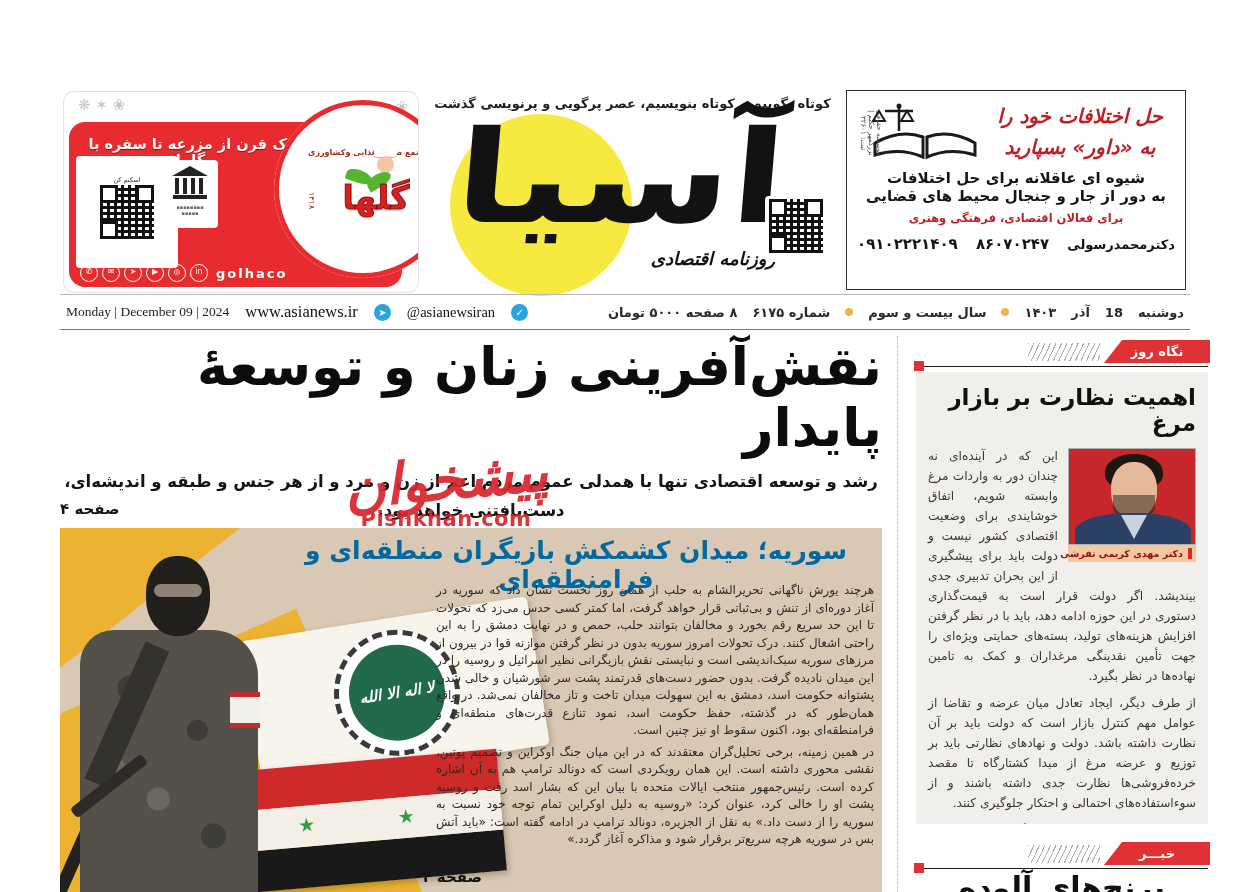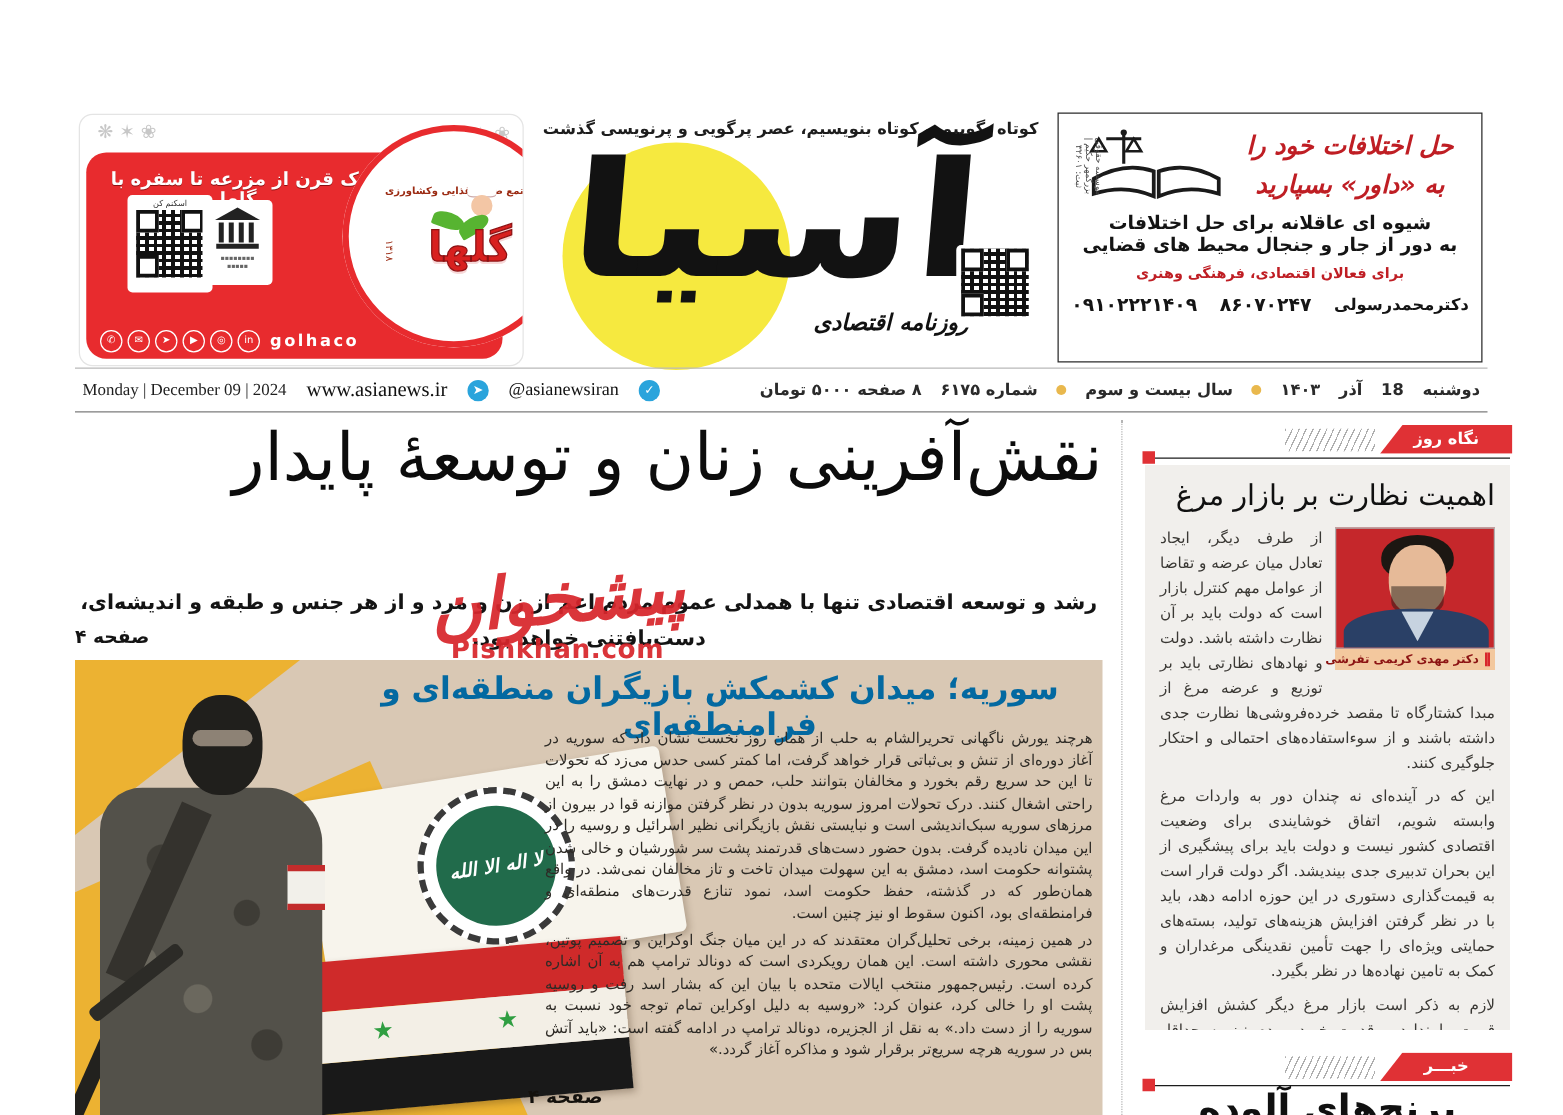--- a/index.html
+++ b/index.html
@@ -18,21 +18,21 @@
   .golha-red{position:absolute;left:5px;top:30px;right:16px;bottom:5px;background:#e82b2e;border-radius:16px;}
   .golha-circle{position:absolute;right:-34px;top:8px;width:178px;height:178px;background:#fff;border-radius:50%;box-shadow:0 0 0 5px #e82b2e inset;}
   .golha-slogan{position:absolute;right:120px;top:44px;width:215px;color:#fff;font-size:14.5px;font-weight:bold;text-align:center;text-shadow:0 1px 0 #8c1113;}
   .golha-brand{position:absolute;right:22px;top:78px;width:108px;text-align:center;color:#d8201f;font-size:33px;font-weight:bold;-webkit-text-stroke:1px #8c1113;text-shadow:0 2px 0 #f7d9d9;}
   .golha-tag{position:absolute;right:8px;top:48px;width:150px;text-align:center;color:#9b2a12;font-size:8px;font-weight:bold;}
   .golha-year{position:absolute;right:136px;top:92px;color:#9b2a12;font-size:8px;writing-mode:vertical-rl;}
   .leaf{position:absolute;width:26px;height:13px;background:#57b431;border-radius:60% 60% 60% 10%;}
   .chef-face{position:absolute;right:58px;top:56px;width:17px;height:17px;background:#f3c6a5;border-radius:50%;}
   .chef-hat{position:absolute;right:55px;top:46px;width:23px;height:11px;background:#fff;border-radius:50% 50% 20% 20%;box-shadow:0 1px 0 #caa;}
   .qrbox{position:absolute;background:#fff;border-radius:4px;}
-  .qr-g{left:38px;top:64px;width:62px;height:72px;padding:3px;}
+  .qr-g{left:12px;top:64px;width:62px;height:72px;padding:20px;}
   .qr-label{font-size:6.5px;color:#333;text-align:center;line-height:9px;}
   .qr-pat{position:relative;width:54px;height:54px;margin:0 auto;background:
     repeating-linear-gradient(0deg,#111 0 3px,transparent 3px 6px),
     repeating-linear-gradient(90deg,#111 0 3px,transparent 3px 7px);}
   .qr-pat i{position:absolute;width:12px;height:12px;border:3px solid #111;background:#fff;}
   .qr-pat i.tl{left:0;top:0}.qr-pat i.tr{right:0;top:0}.qr-pat i.bl{left:0;bottom:0}
   .unesco{left:98px;top:68px;width:56px;height:64px;text-align:center;padding-top:4px;}
   .golha-social{position:absolute;left:16px;bottom:10px;display:flex;align-items:center;gap:4px;direction:ltr;}
   .soc{width:16px;height:16px;border:1.4px solid #fff;border-radius:50%;color:#fff;font-size:8px;line-height:14px;text-align:center;}
   .golha-handle{color:#fff;font-weight:bold;font-size:13px;letter-spacing:2px;margin-left:4px;}
@@ -61,21 +61,21 @@
   .dateline{left:60px;top:294px;width:1130px;height:36px;border-top:1px solid #b9b9b9;border-bottom:1.6px solid #7c7c7c;display:flex;align-items:center;justify-content:space-between;box-sizing:border-box;padding:0 6px;}
   .dl-left{display:flex;align-items:center;gap:16px;direction:ltr;}
   .dl-date{font-family:"Liberation Serif",serif;font-size:13.5px;color:#1e1e1e;}
   .dl-web{font-family:"Liberation Serif",serif;font-size:16.5px;color:#111;}
   .dl-handle{font-family:"Liberation Serif",serif;font-size:14.5px;color:#111;}
   .badge{width:17px;height:17px;border-radius:50%;background:var(--tg);color:#fff;font-size:10px;line-height:17px;text-align:center;}
   .dl-right{display:flex;direction:rtl;align-items:center;gap:15px;font-size:13px;font-weight:bold;color:#2a2a2a;}
   .dot{width:8px;height:8px;border-radius:50%;background:#e9b84d;}
 
   
-  .lead-hl{left:60px;top:336px;width:822px;text-align:right;direction:rtl;font-size:53px;font-weight:normal;color:#0c0c0c;letter-spacing:-1px;}
+  .lead-hl{left:60px;top:336px;width:822px;text-align:right;direction:rtl;font-size:53px;font-weight:bold;color:#0c0c0c;letter-spacing:-1px;}
   .lede1{left:60px;top:440px;width:822px;direction:rtl;text-align:right;font-size:16.5px;font-weight:bold;line-height:1.75;}
   .lede2{left:60px;top:468px;width:822px;direction:rtl;text-align:center;font-size:16.5px;font-weight:bold;line-height:1.75;}
   .bullet{display:inline-block;width:10px;height:10px;background:var(--red);margin-left:7px;}
   .lead-pref{left:60px;top:500px;width:822px;direction:rtl;text-align:left;font-size:15px;font-weight:bold;}
 
   
   .syria{left:60px;top:528px;width:822px;height:364px;background:var(--beige);overflow:hidden;}
   .y-tri{position:absolute;left:0;top:0;width:180px;height:140px;background:var(--mustard);clip-path:polygon(0 0,100% 0,0 100%);z-index:1;}
   .y-slab{position:absolute;left:-90px;top:150px;width:430px;height:420px;background:var(--mustard);transform:rotate(-24deg);z-index:1;}
   .syria-hl{position:absolute;right:6px;top:8px;width:600px;direction:rtl;text-align:center;font-size:25px;font-weight:bold;color:#0369a1;z-index:6;}
@@ -105,21 +105,21 @@
   .wm-en{font-size:21px;font-weight:bold;color:#d8262c;margin-top:-10px;letter-spacing:.5px;}
 
   
   .sidebar{left:897px;top:336px;width:313px;height:556px;border-left:1px dotted #b5b5b5;box-sizing:border-box;}
   .tagrow{position:absolute;right:0;height:23px;}
   .hatch{position:absolute;right:110px;top:3px;width:72px;height:18px;background:repeating-linear-gradient(115deg,#9a9a9a 0 1px,transparent 1px 5px);opacity:.8;}
   .tag{position:absolute;right:0;top:0;width:106px;height:23px;background:#e03135;color:#fff;font-size:13px;font-weight:bold;text-align:center;line-height:23px;clip-path:polygon(18px 0,100% 0,100% 100%,0 100%);direction:rtl;}
   .rule{position:absolute;left:20px;right:2px;border-top:1.6px solid #1c1c1c;}
   .rsq{position:absolute;left:-4px;top:-6px;width:10px;height:10px;background:#e03135;}
   .graybox{position:absolute;left:18px;right:2px;top:36px;height:452px;background:var(--graybox);padding:10px 12px;box-sizing:border-box;direction:rtl;overflow:hidden;}
-  .day-hl{font-size:23px;font-weight:normal;color:#101010;text-align:right;margin:2px 0 10px;}
+  .day-hl{font-size:23px;font-weight:bold;color:#101010;text-align:right;margin:2px 0 10px;}
   .photo{float:right;width:128px;margin:2px 0 6px 10px;}
   .photo-img{position:relative;width:128px;height:97px;background:#c5272b;overflow:hidden;border:1px solid #b0b0b0;box-sizing:border-box;}
   .p-hair{position:absolute;left:36px;top:5px;width:58px;height:36px;background:#1c1712;border-radius:50% 50% 42% 42%;}
   .p-face{position:absolute;left:42px;top:13px;width:46px;height:56px;background:#e6ba98;border-radius:46%;}
   .p-beard{position:absolute;left:44px;top:46px;width:42px;height:24px;background:#241c16;border-radius:0 0 48% 48%;opacity:.5;}
   .p-suit{position:absolute;left:6px;top:64px;width:116px;height:40px;background:#2a4066;border-radius:46% 46% 0 0;}
   .p-shirt{position:absolute;left:52px;top:66px;width:26px;height:24px;background:#c7d3e0;clip-path:polygon(50% 100%,0 0,100% 0);}
   .photo-cap{display:flex;direction:rtl;align-items:center;gap:5px;background:#f3c89e;height:17px;padding:0 4px;}
   .cap-mark{width:7px;height:11px;border-right:2.5px solid #d8262c;border-left:2.5px solid #d8262c;}
   .cap-text{font-size:9.5px;font-weight:bold;color:#8c1413;white-space:nowrap;}
@@ -307,22 +307,22 @@
           <div class="p-face"></div>
           <div class="p-beard"></div>
           <div class="p-suit"></div>
           <div class="p-shirt"></div>
         </div>
         <div class="photo-cap">
           <span class="cap-mark"></span>
           <span class="cap-text">دکتر مهدی کریمی تفرشی</span>
         </div>
       </div>
+      <p class="day-p">این که در آینده‌ای نه چندان دور به واردات مرغ وابسته شویم، اتفاق خوشایندی برای وضعیت اقتصادی کشور نیست و دولت باید برای پیشگیری از این بحران تدبیری جدی بیندیشد. اگر دولت قرار است به قیمت‌گذاری دستوری در این حوزه ادامه دهد، باید با در نظر گرفتن افزایش هزینه‌های تولید، بسته‌های حمایتی ویژه‌ای را جهت تأمین نقدینگی مرغداران و کمک به تامین نهاده‌ها در نظر بگیرد.</p>
       <p class="day-p">از طرف دیگر، ایجاد تعادل میان عرضه و تقاضا از عوامل مهم کنترل بازار است که دولت باید بر آن نظارت داشته باشد. دولت و نهادهای نظارتی باید بر توزیع و عرضه مرغ از مبدا کشتارگاه تا مقصد خرده‌فروشی‌ها نظارت جدی داشته باشند و از سوءاستفاده‌های احتمالی و احتکار جلوگیری کنند.</p>
-      <p class="day-p">این که در آینده‌ای نه چندان دور به واردات مرغ وابسته شویم، اتفاق خوشایندی برای وضعیت اقتصادی کشور نیست و دولت باید برای پیشگیری از این بحران تدبیری جدی بیندیشد. اگر دولت قرار است به قیمت‌گذاری دستوری در این حوزه ادامه دهد، باید با در نظر گرفتن افزایش هزینه‌های تولید، بسته‌های حمایتی ویژه‌ای را جهت تأمین نقدینگی مرغداران و کمک به تامین نهاده‌ها در نظر بگیرد.</p>
       <p class="day-p">لازم به ذکر است بازار مرغ دیگر کشش افزایش قیمت را ندارد و قدرت خرید مردم نیز به حداقل رسیده است. اگر دولت نتواند بسته‌های حمایتی ویژه‌ای برای خرید محصولات پروتئینی در اختیار مردم قرار دهد، جای مرغ هم از این پس بر سر سفره‌های مردم خالی خواهد ماند.</p>
 
     </div>
 
     <div class="tagrow" style="top:506px">
       <div class="hatch"></div>
       <div class="tag">خبـــر</div>
     </div>
     <div class="rule" style="top:532px">
         <div class="rsq"></div>

